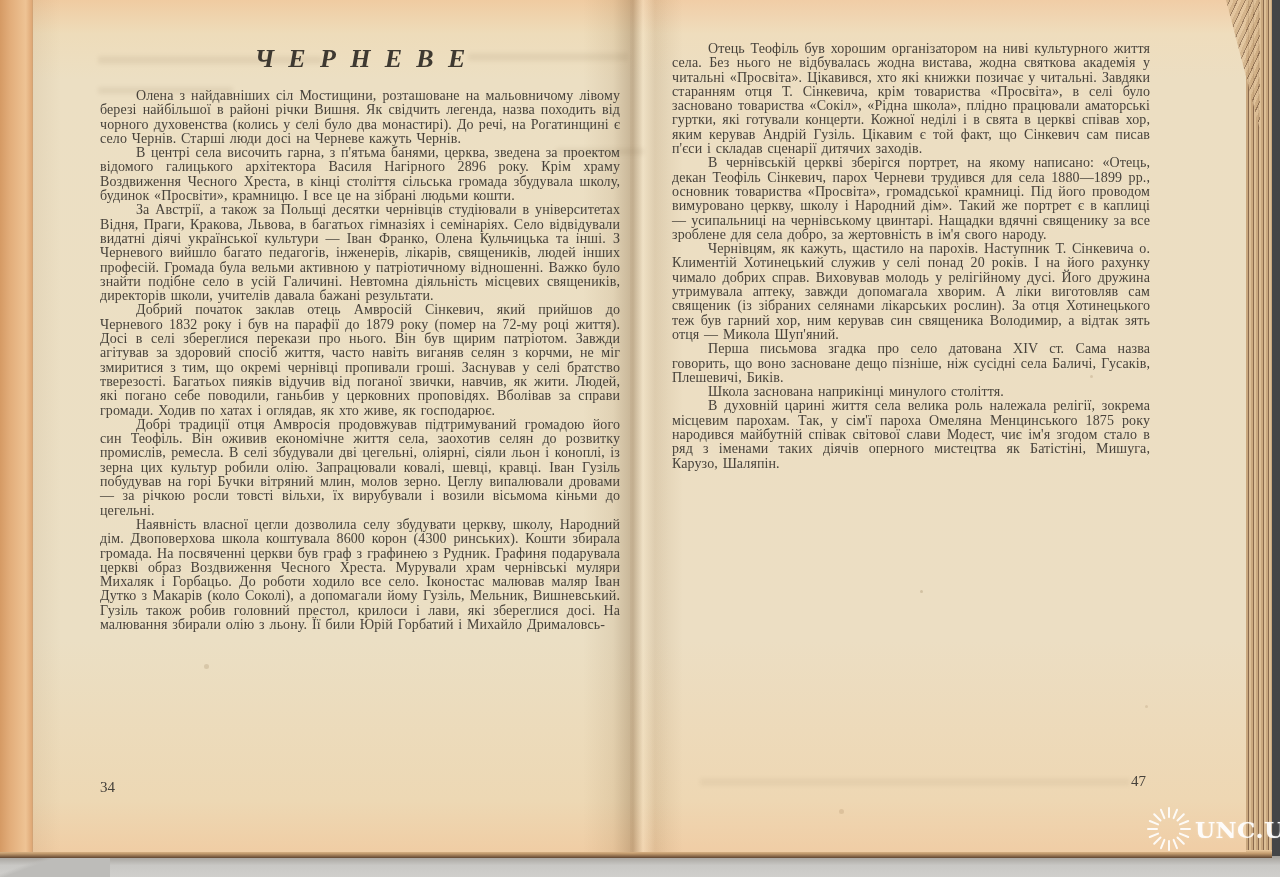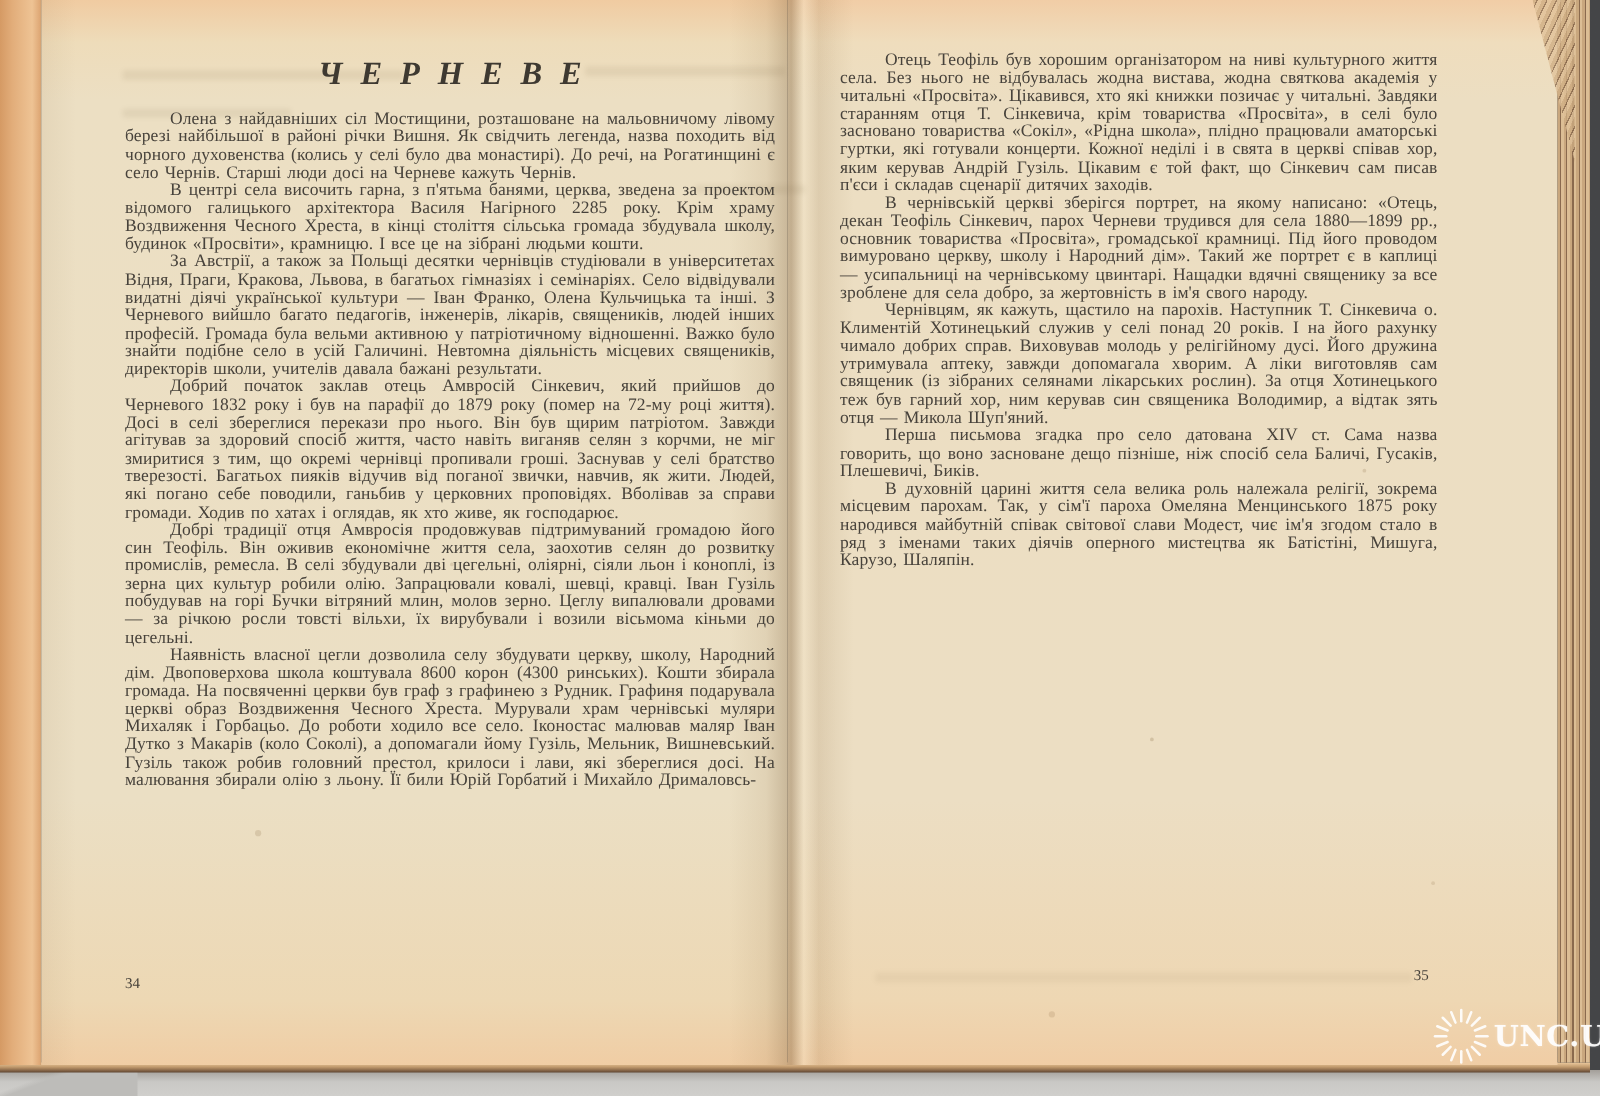--- a/index.html
+++ b/index.html
@@ -41,21 +41,21 @@
   
   .text-col{position:absolute;color:#47423b;}
   .col-left{left:100px;top:44px;width:520px;}
   .col-right{left:672px;top:42px;width:478px;}
   p.body-par{margin:0;text-indent:36px;text-align:justify;
     font-size:14px;line-height:14.3px;word-spacing:1.2px;letter-spacing:.1px;}
   p.no-indent{text-indent:0;}
   .page-heading{margin:0 0 15px 0;text-align:center;font-style:italic;font-weight:bold;
     font-size:26px;line-height:30px;letter-spacing:.55em;text-indent:.55em;color:#3e3931;}
   .page-heading.second{margin:54px 0 32px 0;font-size:25px;}
-  .pagenum{position:absolute;font-size:12px;color:#46413a;}
+  .pagenum{position:absolute;font-size:15px;color:#46413a;}
   .pagenum-left{left:100px;top:779px;}
   .pagenum-right{left:1131px;top:773px;}
   
   .ghost{position:absolute;background:#7c6847;opacity:.10;filter:blur(2px);border-radius:2px;}
   .g1{left:98px;top:56px;width:225px;height:8px;}
   .g2{left:98px;top:87px;width:135px;height:7px;}
   .g3{left:468px;top:53px;width:160px;height:8px;}
   .g4{left:556px;top:148px;width:88px;height:7px;}
   .g5{left:700px;top:778px;width:430px;height:8px;opacity:.07;}
   
@@ -93,37 +93,38 @@
     <div class="ghost g1"></div>
     <div class="ghost g2"></div>
     <div class="ghost g3"></div>
     <div class="ghost g4"></div>
     <div class="ghost g5"></div>
     <div class="speckles"></div>
 
     <div class="text-col col-left">
       <h1 class="page-heading">ЧЕРНЕВЕ</h1>
       <p class="body-par">Олена з найдавніших сіл Мостищини, розташоване на мальовничому лівому березі найбільшої в районі річки Вишня. Як свідчить легенда, назва походить від чорного духовенства (колись у селі було два монастирі). До речі, на Рогатинщині є село Чернів. Старші люди досі на Черневе кажуть Чернів.</p>
-      <p class="body-par">В центрі села височить гарна, з п'ятьма банями, церква, зведена за проектом відомого галицького архітектора Василя Нагірного 2285 року. Крім храму Воздвиження Чесного Хреста, в кінці століття сільська громада збудувала школу, будинок «Просвіти», крамницю. І все це на зібрані людьми кошти.</p>
+      <p class="body-par">В центрі села височить гарна, з п'ятьма банями, церква, зведена за проектом відомого галицького архітектора Василя Нагірного 2896 року. Крім храму Воздвиження Чесного Хреста, в кінці століття сільська громада збудувала школу, будинок «Просвіти», крамницю. І все це на зібрані людьми кошти.</p>
       <p class="body-par">За Австрії, а також за Польщі десятки чернівців студіювали в університетах Відня, Праги, Кракова, Львова, в багатьох гімназіях і семінаріях. Село відвідували видатні діячі української культури — Іван Франко, Олена Кульчицька та інші. З Черневого вийшло багато педагогів, інженерів, лікарів, священиків, людей інших професій. Громада була вельми активною у патріотичному відношенні. Важко було знайти подібне село в усій Галичині. Невтомна діяльність місцевих священиків, директорів школи, учителів давала бажані результати.</p>
       <p class="body-par">Добрий початок заклав отець Амвросій Сінкевич, який прийшов до Черневого 1832 року і був на парафії до 1879 року (помер на 72-му році життя). Досі в селі збереглися перекази про нього. Він був щирим патріотом. Завжди агітував за здоровий спосіб життя, часто навіть виганяв селян з корчми, не міг змиритися з тим, що окремі чернівці пропивали гроші. Заснував у селі братство тверезості. Багатьох пияків відучив від поганої звички, навчив, як жити. Людей, які погано себе поводили, ганьбив у церковних проповідях. Вболівав за справи громади. Ходив по хатах і оглядав, як хто живе, як господарює.</p>
       <p class="body-par">Добрі традиції отця Амвросія продовжував підтримуваний громадою його син Теофіль. Він оживив економічне життя села, заохотив селян до розвитку промислів, ремесла. В селі збудували дві цегельні, оліярні, сіяли льон і коноплі, із зерна цих культур робили олію. Запрацювали ковалі, шевці, кравці. Іван Гузіль побудував на горі Бучки вітряний млин, молов зерно. Цеглу випалювали дровами — за річкою росли товсті вільхи, їх вирубували і возили вісьмома кіньми до цегельні.</p>
       <p class="body-par">Наявність власної цегли дозволила селу збудувати церкву, школу, Народний дім. Двоповерхова школа коштувала 8600 корон (4300 ринських). Кошти збирала громада. На посвяченні церкви був граф з графинею з Рудник. Графиня подарувала церкві образ Воздвиження Чесного Хреста. Мурували храм чернівські муляри Михаляк і Горбацьо. До роботи ходило все село. Іконостас малював маляр Іван Дутко з Макарів (коло Соколі), а допомагали йому Гузіль, Мельник, Вишневський. Гузіль також робив головний престол, крилоси і лави, які збереглися досі. На малювання збирали олію з льону. Її били Юрій Горбатий і Михайло Дрималовсь-</p>
     </div>
 
     <div class="text-col col-right">
       <p class="body-par">Отець Теофіль був хорошим організатором на ниві культурного життя села. Без нього не відбувалась жодна вистава, жодна святкова академія у читальні «Просвіта». Цікавився, хто які книжки позичає у читальні. Завдяки старанням отця Т. Сінкевича, крім товариства «Просвіта», в селі було засновано товариства «Сокіл», «Рідна школа», плідно працювали аматорські гуртки, які готували концерти. Кожної неділі і в свята в церкві співав хор, яким керував Андрій Гузіль. Цікавим є той факт, що Сінкевич сам писав п'єси і складав сценарії дитячих заходів.</p>
       <p class="body-par">В чернівській церкві зберігся портрет, на якому написано: «Отець, декан Теофіль Сінкевич, парох Черневи трудився для села 1880—1899 рр., основник товариства «Просвіта», громадської крамниці. Під його проводом вимуровано церкву, школу і Народний дім». Такий же портрет є в каплиці — усипальниці на чернівському цвинтарі. Нащадки вдячні священику за все зроблене для села добро, за жертовність в ім'я свого народу.</p>
       <p class="body-par">Чернівцям, як кажуть, щастило на парохів. Наступник Т. Сінкевича о. Климентій Хотинецький служив у селі понад 20 років. І на його рахунку чимало добрих справ. Виховував молодь у релігійному дусі. Його дружина утримувала аптеку, завжди допомагала хворим. А ліки виготовляв сам священик (із зібраних селянами лікарських рослин). За отця Хотинецького теж був гарний хор, ним керував син священика Володимир, а відтак зять отця — Микола Шуп'яний.</p>
-      <p class="body-par">Перша письмова згадка про село датована XIV ст. Сама назва говорить, що воно засноване дещо пізніше, ніж спосіб села Баличі, Гусаків, Плешевичі, Биків.</p>
+      <p class="body-par">Перша письмова згадка про село датована XIV ст. Сама назва говорить, що воно засноване дещо пізніше, ніж сусідні села Баличі, Гусаків, Плешевичі, Биків.</p>
+      <p class="body-par">Школа заснована наприкінці минулого століття.</p>
       <p class="body-par">В духовній царині життя села велика роль належала релігії, зокрема місцевим парохам. Так, у сім'ї пароха Омеляна Менцинського 1875 року народився майбутній співак світової слави Модест, чиє ім'я згодом стало в ряд з іменами таких діячів оперного мистецтва як Батістіні, Мишуга, Карузо, Шаляпін.</p>
     </div>
 
     <div class="pagenum pagenum-left">34</div>
-    <div class="pagenum pagenum-right">35</div>
+    <div class="pagenum pagenum-right">47</div>
   </div>
 
   <div class="watermark">
     <svg class="sunburst" width="46" height="46" viewBox="0 0 46 46" aria-hidden="true">
       <g stroke="#ffffff" stroke-width="2" stroke-linecap="round" opacity="0.95">
         <line x1="23" y1="2" x2="23" y2="11"></line>
         <line x1="23" y1="35" x2="23" y2="44"></line>
         <line x1="2" y1="23" x2="11" y2="23"></line>
         <line x1="35" y1="23" x2="44" y2="23"></line>
         <line x1="8.2" y1="8.2" x2="14.5" y2="14.5"></line>

